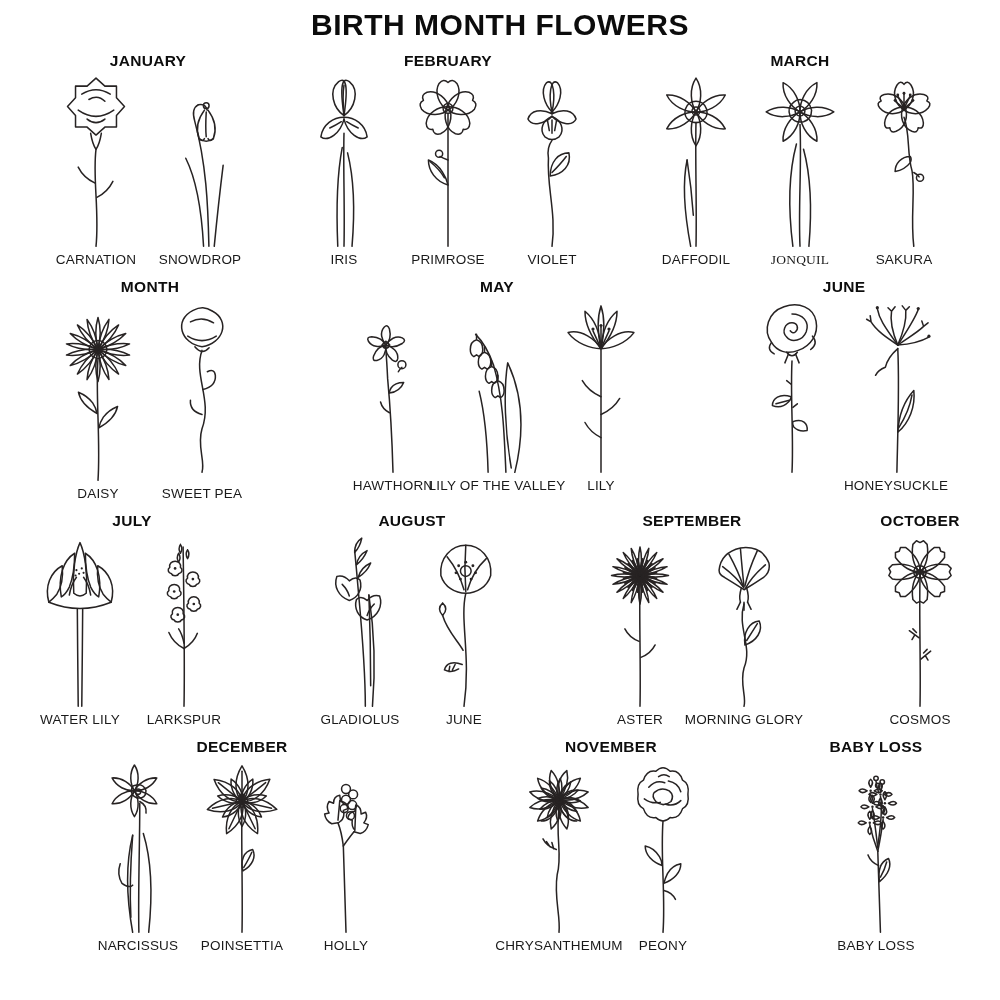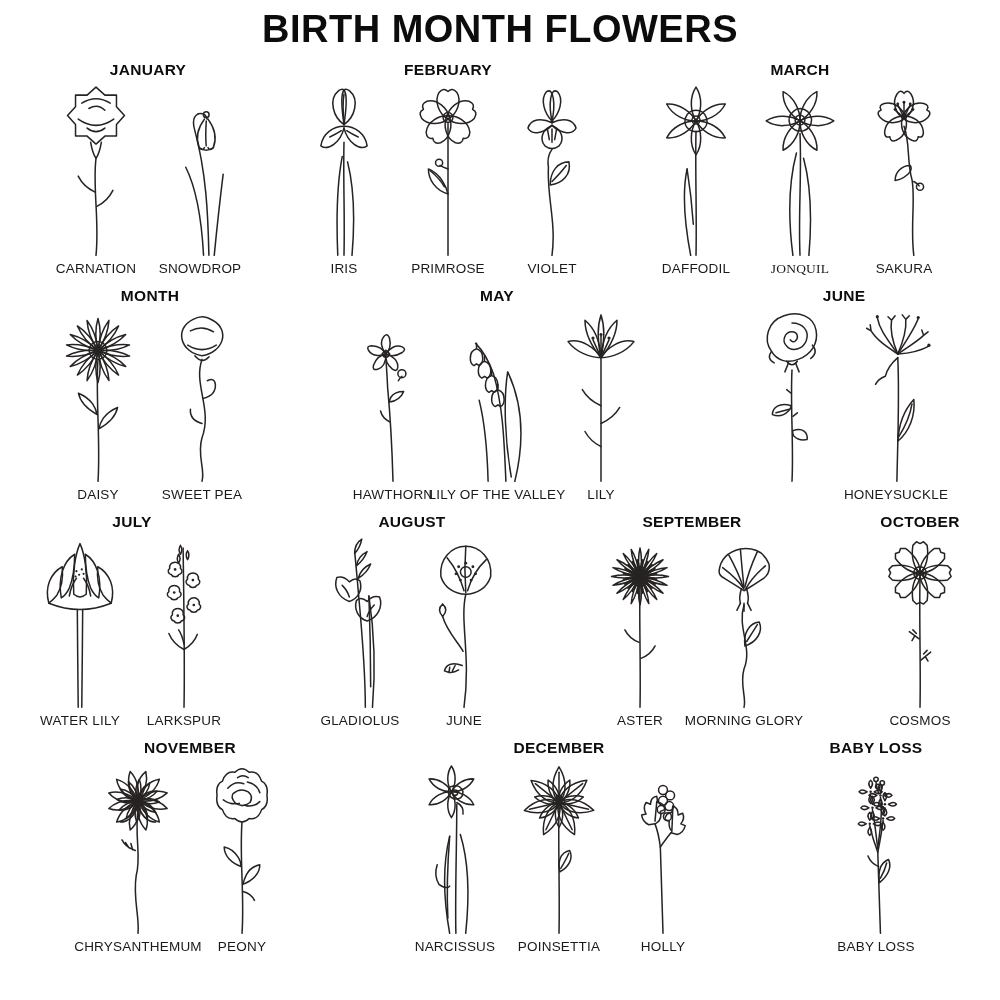--- a/index.html
+++ b/index.html
@@ -1,18 +1,18 @@
 <!DOCTYPE html>
 <html><head>
 <meta charset="utf-8">
 <style>
   html,body{margin:0;padding:0;background:#ffffff;}
   body{width:1000px;height:1000px;overflow:hidden;font-family:"Liberation Sans",sans-serif;color:#111;}
   .poster{width:1000px;height:1000px;box-sizing:border-box;}
-  .poster-title{margin:0;padding:8px 0 0;text-align:center;font-size:38px;font-weight:800;
+  .poster-title{margin:0;padding:8px 0 0;text-align:center;font-size:30px;font-weight:800;
     letter-spacing:.5px;color:#0c0c0c;}
   .row{display:flex;justify-content:space-between;align-items:flex-start;margin-top:10px;}
   .row-1{padding:0 44px;}
   .row-2{padding:0 52px 0 46px;}
   .row-3{padding:0 28px;}
   .row-4{padding:0 72px 0 86px;}
   .month-group{display:flex;flex-direction:column;}
   .month-heading{margin:0 0 1px;text-align:center;font-size:15.5px;font-weight:700;
     letter-spacing:.3px;color:#0d0d0d;}
   .flower-strip{display:flex;align-items:flex-end;}
@@ -224,21 +224,21 @@
                   <circle cx="47" cy="53" r="1.3" fill="#272323" stroke="none"></circle>
                   <circle cx="52" cy="54" r="1.3" fill="#272323" stroke="none"></circle>
                   <circle cx="50" cy="49" r="1.3" fill="#272323" stroke="none"></circle>
                   <path d="M50 60 C47 100 53 152 50 197"></path>
                   <path d="M49 122 C38 116 30 108 28 98 Q38 102 44 110 Q48 116 49 122"></path>
                   <path d="M51 138 C62 132 70 124 72 114 Q62 118 56 126 Q52 132 51 138"></path>
                 </g>
               </svg>
               <figcaption class="flower-label">DAISY</figcaption>
             </figure>
-            <figure class="flower-figure" style="margin: 0px;">
+            <figure class="flower-figure" style="margin: 0px; gap: 8px;">
               <svg viewBox="0 0 100 200" class="flower-art">
                 <g stroke="#272323" fill="none" stroke-width="1.7" stroke-linecap="round" stroke-linejoin="round">
                   <path d="M50 56 C26 52 18 26 40 15 C48 11 54 11 62 16 C82 27 74 52 50 56"></path>
                   <path d="M34 44 Q50 54 66 44"></path>
                   <path d="M37 28 Q50 21 63 29"></path>
                   <path d="M42 56 Q50 66 58 57"></path>
                   <path d="M50 60 C40 88 62 116 50 148 C44 168 54 184 50 197"></path>
                   <path d="M51 104 Q66 100 65 88 Q64 80 56 84"></path>
                   <path d="M50 132 Q36 128 37 116"></path>
                 </g>
@@ -555,20 +555,101 @@
                   <path d="M51 144 L62 135 M56 140 L59 145 M54 137 L58 133"></path>
                 </g>
               </svg>
               <figcaption class="flower-label">COSMOS</figcaption>
             </figure>
           </div>
         </div>
       </div>
       <div class="row row-4">
         <div class="month-group">
+          <h2 class="month-heading">DECEMBER</h2>
+          <div class="flower-strip">
+            <figure class="flower-figure" style="margin: 0px;">
+              <svg viewBox="0 0 100 200" class="flower-art">
+                <g stroke="#272323" fill="none" stroke-width="1.7" stroke-linecap="round" stroke-linejoin="round">
+                  <path d="M46 38 C41 30 40 18 46 9 C52 18 51 30 46 38" transform="rotate(0 46 38)"></path>
+                  <path d="M46 38 C41 30 40 18 46 9 C52 18 51 30 46 38" transform="rotate(60 46 38)"></path>
+                  <path d="M46 38 C41 30 40 18 46 9 C52 18 51 30 46 38" transform="rotate(120 46 38)"></path>
+                  <path d="M46 38 C41 30 40 18 46 9 C52 18 51 30 46 38" transform="rotate(180 46 38)"></path>
+                  <path d="M46 38 C41 30 40 18 46 9 C52 18 51 30 46 38" transform="rotate(240 46 38)"></path>
+                  <path d="M46 38 C41 30 40 18 46 9 C52 18 51 30 46 38" transform="rotate(300 46 38)"></path>
+                  <path d="M46 32 Q56 29 59 38 Q59 47 49 46 Q41 43 43 35 Q44 32 46 32"></path>
+                  <circle cx="50" cy="39" r="3"></circle>
+                  <path d="M52 50 Q60 54 59 63"></path>
+                  <path d="M52 52 C52 100 50 152 51 197"></path>
+                  <path d="M44 197 C37 158 36 120 44 88"></path>
+                  <path d="M44 88 Q40 140 42 180"></path>
+                  <path d="M62 197 C67 150 64 112 56 86"></path>
+                  <path d="M30 120 Q26 132 32 142 Q40 148 44 144"></path>
+                </g>
+              </svg>
+              <figcaption class="flower-label">NARCISSUS</figcaption>
+            </figure>
+            <figure class="flower-figure" style="margin: 0px;">
+              <svg viewBox="0 0 100 200" class="flower-art">
+                <g stroke="#272323" fill="none" stroke-width="1.7" stroke-linecap="round" stroke-linejoin="round">
+                  <path d="M50 50 C42 42 40 26 50 10 C60 26 58 42 50 50" transform="rotate(0 50 50)"></path>
+                  <path d="M50 50 C42 42 40 26 50 10 C60 26 58 42 50 50" transform="rotate(51.4 50 50)"></path>
+                  <path d="M50 50 C42 42 40 26 50 10 C60 26 58 42 50 50" transform="rotate(102.8 50 50)"></path>
+                  <path d="M50 50 C42 42 40 26 50 10 C60 26 58 42 50 50" transform="rotate(154.2 50 50)"></path>
+                  <path d="M50 50 C42 42 40 26 50 10 C60 26 58 42 50 50" transform="rotate(205.6 50 50)"></path>
+                  <path d="M50 50 C42 42 40 26 50 10 C60 26 58 42 50 50" transform="rotate(257 50 50)"></path>
+                  <path d="M50 50 C42 42 40 26 50 10 C60 26 58 42 50 50" transform="rotate(308.4 50 50)"></path>
+                  <path d="M50 46 L50 16" transform="rotate(0 50 50)"></path>
+                  <path d="M50 46 L50 16" transform="rotate(51.4 50 50)"></path>
+                  <path d="M50 46 L50 16" transform="rotate(102.8 50 50)"></path>
+                  <path d="M50 46 L50 16" transform="rotate(154.2 50 50)"></path>
+                  <path d="M50 46 L50 16" transform="rotate(205.6 50 50)"></path>
+                  <path d="M50 46 L50 16" transform="rotate(257 50 50)"></path>
+                  <path d="M50 46 L50 16" transform="rotate(308.4 50 50)"></path>
+                  <path d="M50 50 C45 44 44 32 50 22 C56 32 55 44 50 50" transform="rotate(25.7 50 50)"></path>
+                  <path d="M50 50 C45 44 44 32 50 22 C56 32 55 44 50 50" transform="rotate(77.1 50 50)"></path>
+                  <path d="M50 50 C45 44 44 32 50 22 C56 32 55 44 50 50" transform="rotate(128.5 50 50)"></path>
+                  <path d="M50 50 C45 44 44 32 50 22 C56 32 55 44 50 50" transform="rotate(179.89999999999998 50 50)"></path>
+                  <path d="M50 50 C45 44 44 32 50 22 C56 32 55 44 50 50" transform="rotate(231.29999999999998 50 50)"></path>
+                  <path d="M50 50 C45 44 44 32 50 22 C56 32 55 44 50 50" transform="rotate(282.7 50 50)"></path>
+                  <path d="M50 50 C45 44 44 32 50 22 C56 32 55 44 50 50" transform="rotate(334.09999999999997 50 50)"></path>
+                  <circle cx="46" cy="49" r="2.5"></circle>
+                  <circle cx="54" cy="49" r="2.5"></circle>
+                  <circle cx="50" cy="44" r="2.5"></circle>
+                  <circle cx="50" cy="54" r="2.5"></circle>
+                  <path d="M50 58 C49 100 51 152 50 197"></path>
+                  <path d="M51 128 C62 122 66 112 62 104 C52 106 48 116 51 128"></path>
+                  <path d="M52 124 Q58 114 61 107"></path>
+                </g>
+              </svg>
+              <figcaption class="flower-label">POINSETTIA</figcaption>
+            </figure>
+            <figure class="flower-figure" style="margin: 0px;">
+              <svg viewBox="0 0 100 200" class="flower-art">
+                <g stroke="#272323" fill="none" stroke-width="1.7" stroke-linecap="round" stroke-linejoin="round">
+                  <path d="M50 197 C49 162 48 132 47 100"></path>
+                  <path d="M47 100 Q45 84 41 74"></path>
+                  <path d="M47 100 Q54 90 59 84"></path>
+                  <path d="M41 74 L34 75 Q27 72 26 64 L31 63 Q27 56 31 50 L36 52 Q36 44 43 43 L44 50 Q51 50 52 58 L47 60 Q49 68 44 72 Q42 74 41 74"></path>
+                  <path d="M41 71 L43 49"></path>
+                  <path d="M59 84 L66 86 Q73 84 75 76 L70 74 Q75 68 72 62 L67 64 Q67 56 61 54 L60 61 Q53 62 52 69 L57 71 Q56 79 60 82 Q60 84 59 84"></path>
+                  <path d="M60 81 L61 57"></path>
+                  <circle cx="50" cy="36" r="5"></circle>
+                  <circle cx="58" cy="42" r="5"></circle>
+                  <circle cx="50" cy="48" r="5"></circle>
+                  <circle cx="57" cy="54" r="5"></circle>
+                  <circle cx="48" cy="58" r="4.5"></circle>
+                  <circle cx="55" cy="66" r="4.5"></circle>
+                </g>
+              </svg>
+              <figcaption class="flower-label">HOLLY</figcaption>
+            </figure>
+          </div>
+        </div>
+        <div class="month-group">
           <h2 class="month-heading">NOVEMBER</h2>
           <div class="flower-strip">
             <figure class="flower-figure" style="margin: 0px;">
               <svg viewBox="0 0 100 200" class="flower-art">
                 <g stroke="#272323" fill="none" stroke-width="1.7" stroke-linecap="round" stroke-linejoin="round">
                   <path d="M50 48 C38 44 28 36 26 24 C36 27 45 36 50 48" transform="rotate(0 50 48)"></path>
                   <path d="M50 48 C38 44 28 36 26 24 C36 27 45 36 50 48" transform="rotate(30 50 48)"></path>
                   <path d="M50 48 C38 44 28 36 26 24 C36 27 45 36 50 48" transform="rotate(60 50 48)"></path>
                   <path d="M50 48 C38 44 28 36 26 24 C36 27 45 36 50 48" transform="rotate(90 50 48)"></path>
                   <path d="M50 48 C38 44 28 36 26 24 C36 27 45 36 50 48" transform="rotate(120 50 48)"></path>
@@ -614,101 +695,20 @@
                   <path d="M49 122 C38 118 30 110 30 100 Q40 102 46 112 Q49 117 49 122"></path>
                   <path d="M51 142 C62 138 70 130 70 120 Q60 122 55 131 Q52 137 51 142"></path>
                   <path d="M51 150 Q60 152 64 160"></path>
                 </g>
               </svg>
               <figcaption class="flower-label">PEONY</figcaption>
             </figure>
           </div>
         </div>
         <div class="month-group">
-          <h2 class="month-heading">DECEMBER</h2>
-          <div class="flower-strip">
-            <figure class="flower-figure" style="margin: 0px;">
-              <svg viewBox="0 0 100 200" class="flower-art">
-                <g stroke="#272323" fill="none" stroke-width="1.7" stroke-linecap="round" stroke-linejoin="round">
-                  <path d="M46 38 C41 30 40 18 46 9 C52 18 51 30 46 38" transform="rotate(0 46 38)"></path>
-                  <path d="M46 38 C41 30 40 18 46 9 C52 18 51 30 46 38" transform="rotate(60 46 38)"></path>
-                  <path d="M46 38 C41 30 40 18 46 9 C52 18 51 30 46 38" transform="rotate(120 46 38)"></path>
-                  <path d="M46 38 C41 30 40 18 46 9 C52 18 51 30 46 38" transform="rotate(180 46 38)"></path>
-                  <path d="M46 38 C41 30 40 18 46 9 C52 18 51 30 46 38" transform="rotate(240 46 38)"></path>
-                  <path d="M46 38 C41 30 40 18 46 9 C52 18 51 30 46 38" transform="rotate(300 46 38)"></path>
-                  <path d="M46 32 Q56 29 59 38 Q59 47 49 46 Q41 43 43 35 Q44 32 46 32"></path>
-                  <circle cx="50" cy="39" r="3"></circle>
-                  <path d="M52 50 Q60 54 59 63"></path>
-                  <path d="M52 52 C52 100 50 152 51 197"></path>
-                  <path d="M44 197 C37 158 36 120 44 88"></path>
-                  <path d="M44 88 Q40 140 42 180"></path>
-                  <path d="M62 197 C67 150 64 112 56 86"></path>
-                  <path d="M30 120 Q26 132 32 142 Q40 148 44 144"></path>
-                </g>
-              </svg>
-              <figcaption class="flower-label">NARCISSUS</figcaption>
-            </figure>
-            <figure class="flower-figure" style="margin: 0px;">
-              <svg viewBox="0 0 100 200" class="flower-art">
-                <g stroke="#272323" fill="none" stroke-width="1.7" stroke-linecap="round" stroke-linejoin="round">
-                  <path d="M50 50 C42 42 40 26 50 10 C60 26 58 42 50 50" transform="rotate(0 50 50)"></path>
-                  <path d="M50 50 C42 42 40 26 50 10 C60 26 58 42 50 50" transform="rotate(51.4 50 50)"></path>
-                  <path d="M50 50 C42 42 40 26 50 10 C60 26 58 42 50 50" transform="rotate(102.8 50 50)"></path>
-                  <path d="M50 50 C42 42 40 26 50 10 C60 26 58 42 50 50" transform="rotate(154.2 50 50)"></path>
-                  <path d="M50 50 C42 42 40 26 50 10 C60 26 58 42 50 50" transform="rotate(205.6 50 50)"></path>
-                  <path d="M50 50 C42 42 40 26 50 10 C60 26 58 42 50 50" transform="rotate(257 50 50)"></path>
-                  <path d="M50 50 C42 42 40 26 50 10 C60 26 58 42 50 50" transform="rotate(308.4 50 50)"></path>
-                  <path d="M50 46 L50 16" transform="rotate(0 50 50)"></path>
-                  <path d="M50 46 L50 16" transform="rotate(51.4 50 50)"></path>
-                  <path d="M50 46 L50 16" transform="rotate(102.8 50 50)"></path>
-                  <path d="M50 46 L50 16" transform="rotate(154.2 50 50)"></path>
-                  <path d="M50 46 L50 16" transform="rotate(205.6 50 50)"></path>
-                  <path d="M50 46 L50 16" transform="rotate(257 50 50)"></path>
-                  <path d="M50 46 L50 16" transform="rotate(308.4 50 50)"></path>
-                  <path d="M50 50 C45 44 44 32 50 22 C56 32 55 44 50 50" transform="rotate(25.7 50 50)"></path>
-                  <path d="M50 50 C45 44 44 32 50 22 C56 32 55 44 50 50" transform="rotate(77.1 50 50)"></path>
-                  <path d="M50 50 C45 44 44 32 50 22 C56 32 55 44 50 50" transform="rotate(128.5 50 50)"></path>
-                  <path d="M50 50 C45 44 44 32 50 22 C56 32 55 44 50 50" transform="rotate(179.89999999999998 50 50)"></path>
-                  <path d="M50 50 C45 44 44 32 50 22 C56 32 55 44 50 50" transform="rotate(231.29999999999998 50 50)"></path>
-                  <path d="M50 50 C45 44 44 32 50 22 C56 32 55 44 50 50" transform="rotate(282.7 50 50)"></path>
-                  <path d="M50 50 C45 44 44 32 50 22 C56 32 55 44 50 50" transform="rotate(334.09999999999997 50 50)"></path>
-                  <circle cx="46" cy="49" r="2.5"></circle>
-                  <circle cx="54" cy="49" r="2.5"></circle>
-                  <circle cx="50" cy="44" r="2.5"></circle>
-                  <circle cx="50" cy="54" r="2.5"></circle>
-                  <path d="M50 58 C49 100 51 152 50 197"></path>
-                  <path d="M51 128 C62 122 66 112 62 104 C52 106 48 116 51 128"></path>
-                  <path d="M52 124 Q58 114 61 107"></path>
-                </g>
-              </svg>
-              <figcaption class="flower-label">POINSETTIA</figcaption>
-            </figure>
-            <figure class="flower-figure" style="margin: 0px;">
-              <svg viewBox="0 0 100 200" class="flower-art">
-                <g stroke="#272323" fill="none" stroke-width="1.7" stroke-linecap="round" stroke-linejoin="round">
-                  <path d="M50 197 C49 162 48 132 47 100"></path>
-                  <path d="M47 100 Q45 84 41 74"></path>
-                  <path d="M47 100 Q54 90 59 84"></path>
-                  <path d="M41 74 L34 75 Q27 72 26 64 L31 63 Q27 56 31 50 L36 52 Q36 44 43 43 L44 50 Q51 50 52 58 L47 60 Q49 68 44 72 Q42 74 41 74"></path>
-                  <path d="M41 71 L43 49"></path>
-                  <path d="M59 84 L66 86 Q73 84 75 76 L70 74 Q75 68 72 62 L67 64 Q67 56 61 54 L60 61 Q53 62 52 69 L57 71 Q56 79 60 82 Q60 84 59 84"></path>
-                  <path d="M60 81 L61 57"></path>
-                  <circle cx="50" cy="36" r="5"></circle>
-                  <circle cx="58" cy="42" r="5"></circle>
-                  <circle cx="50" cy="48" r="5"></circle>
-                  <circle cx="57" cy="54" r="5"></circle>
-                  <circle cx="48" cy="58" r="4.5"></circle>
-                  <circle cx="55" cy="66" r="4.5"></circle>
-                </g>
-              </svg>
-              <figcaption class="flower-label">HOLLY</figcaption>
-            </figure>
-          </div>
-        </div>
-        <div class="month-group">
           <h2 class="month-heading">BABY LOSS</h2>
           <div class="flower-strip">
             <figure class="flower-figure" style="margin: 0px;">
               <svg viewBox="0 0 100 200" class="flower-art">
                 <g stroke="#272323" fill="none" stroke-width="1.7" stroke-linecap="round" stroke-linejoin="round">
                   <path d="M55 197 C54 162 53 134 52 106"></path>
                   <path d="M52 106 Q46 90 43 76"></path>
                   <path d="M52 106 Q56 86 58 70"></path>
                   <path d="M52 102 Q48 68 46 58"></path>
                   <path d="M52 100 Q58 60 55 44"></path>

